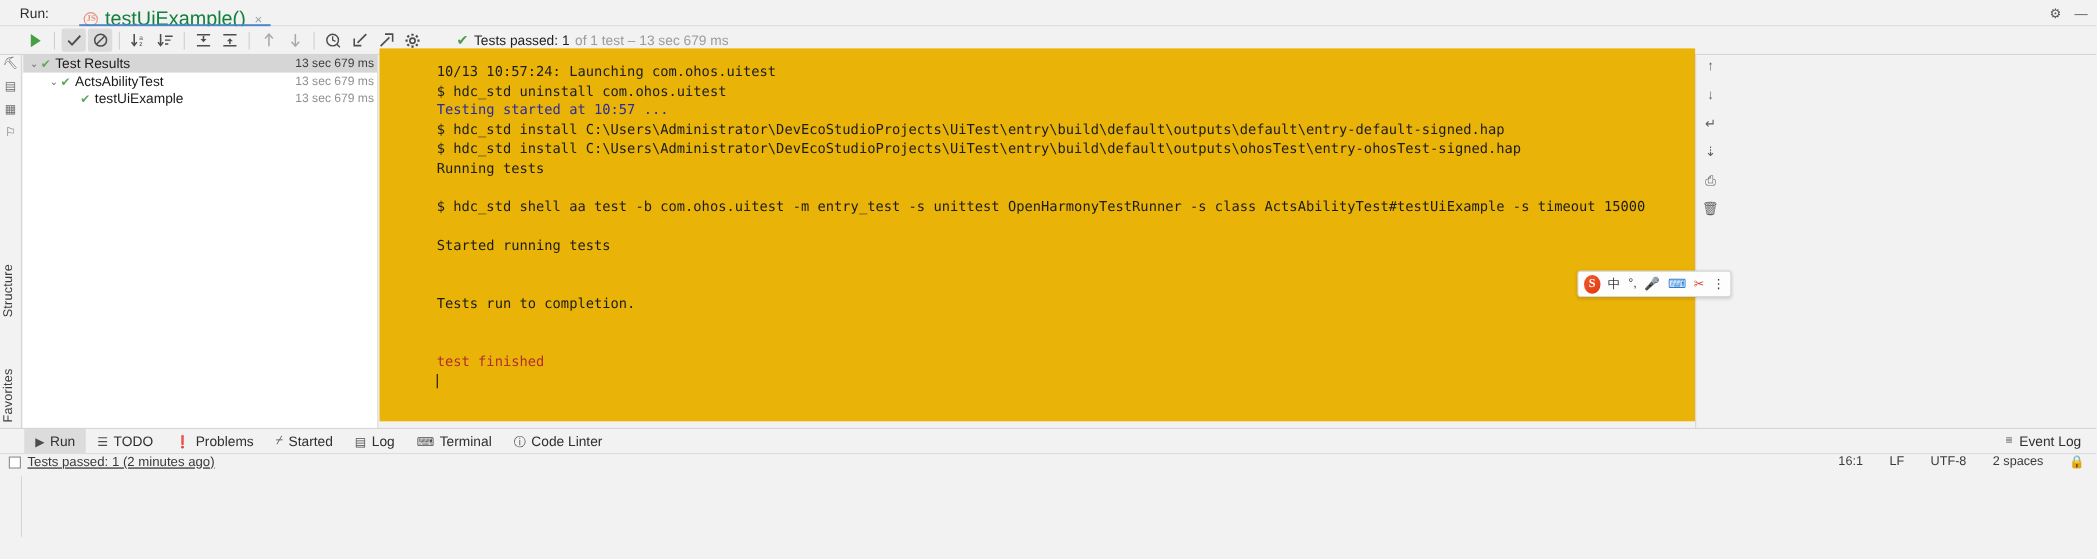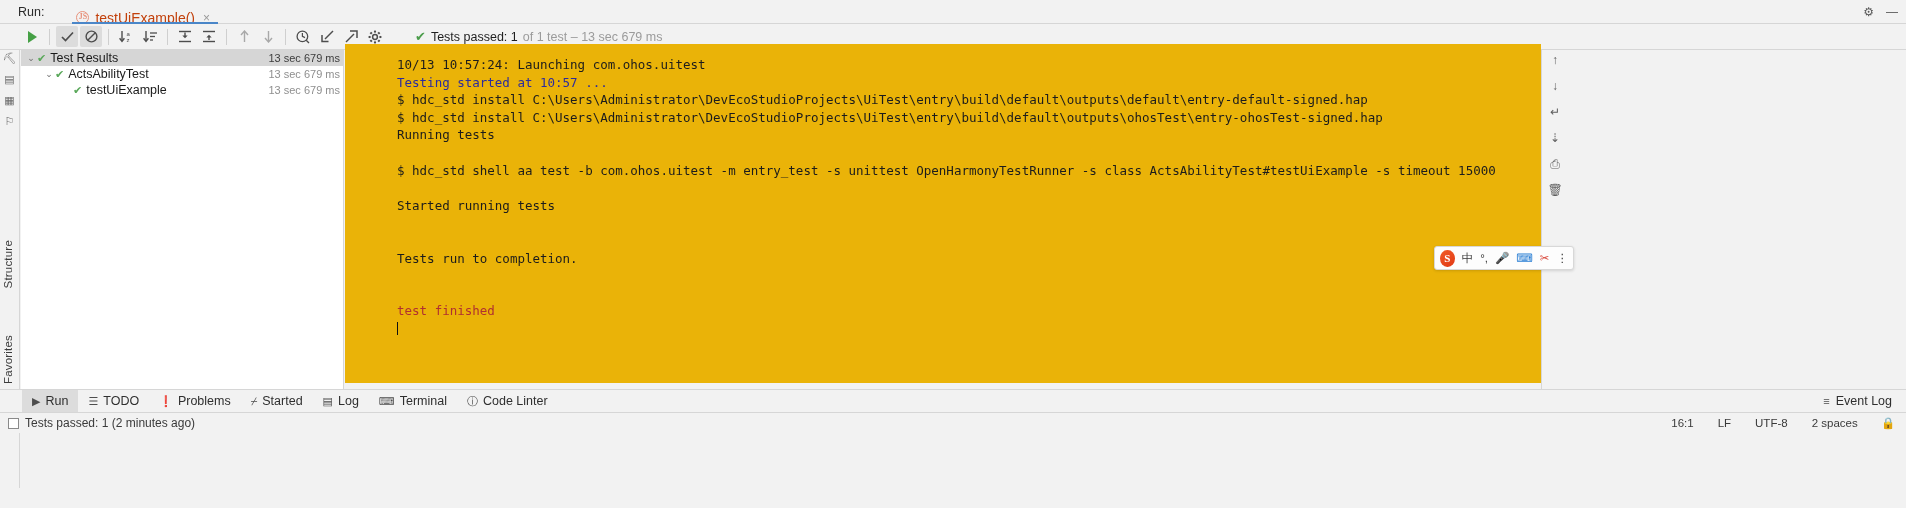--- a/index.html
+++ b/index.html
@@ -31,21 +31,21 @@
   .tab::after {
     content: ""; position: absolute; left: 0; right: 0; bottom: 0;
     height: 2px; background: #4a86c8;
   }
   .tab-icon {
     width: 13px; height: 13px; border-radius: 50%;
     border: 1.6px solid #e8927c; color: #e8927c;
     font-size: 8px; font-weight: bold; line-height: 10px; text-align: center;
     font-family: "Liberation Serif", serif;
   }
-  .tab-title { font-size: 14px; color: #c2410c; }
+  .tab-title { font-size: 18px; color: #15803d; }
   .tab-close { color: #9a9a9a; font-size: 12px; cursor: pointer; padding-left: 2px; }
   .hdr-right { position: absolute; right: 8px; top: 0; height: 24px; display: flex; align-items: center; gap: 12px; }
   .hdr-right span { color: #5a5a5a; font-size: 12px; cursor: pointer; }
 
   
   .toolbar {
     position: absolute; left: 0; top: 24px; width: 1906px; height: 26px;
     background: #f2f2f2; border-bottom: 1px solid #d6d6d6;
     display: flex; align-items: center;
   }
@@ -147,21 +147,21 @@
     display: flex; align-items: center; gap: 5px;
     height: 22px; padding: 0 10px; font-size: 12.5px; color: #2f2f2f; cursor: pointer;
   }
   .bb-item.active { background: #dcdcdc; }
   .bb-ico { font-size: 11px; color: #4d4d4d; display: inline-block; }
   .bb-right { position: absolute; right: 14px; display: flex; align-items: center; gap: 6px; font-size: 12.5px; color: #2f2f2f; cursor: pointer; }
 
   
   .status-bar {
     position: absolute; left: 0; top: 413px; width: 1906px; height: 20px;
-    background: #f2f2f2; display: flex; align-items: center;
+    background: #f2f2f2; display: flex; align-items: flex-start; text-decoration: underline;
   }
   .sb-left { display: flex; align-items: center; gap: 6px; margin-left: 8px; font-size: 12px; color: #3a3a3a; }
   .sb-box { width: 11px; height: 11px; border: 1px solid #8a8a8a; background: #fff; display:inline-block; }
   .sb-right { position: absolute; right: 10px; display: flex; align-items: center; gap: 24px; font-size: 11.5px; color: #3a3a3a; }
   .sb-right span { cursor: pointer; }
   svg { display: block; }
 </style>
 </head>
 <body>
 
@@ -327,20 +327,21 @@
       <span style="width:52px"></span>
       <span class="tick">✔</span>
       <span class="tree-name">testUiExample</span>
       <span class="tree-time">13 sec 679 ms</span>
     </div>
   </div>
 
   <div class="console">
     <div class="console-inner">
       <div class="cline">10/13 10:57:24: Launching com.ohos.uitest</div>
+      <div class="cline">$ hdc_std uninstall com.ohos.uitest</div>
       <div class="cline c-blue">Testing started at 10:57 ...</div>
       <div class="cline">$ hdc_std install C:\Users\Administrator\DevEcoStudioProjects\UiTest\entry\build\default\outputs\default\entry-default-signed.hap</div>
       <div class="cline">$ hdc_std install C:\Users\Administrator\DevEcoStudioProjects\UiTest\entry\build\default\outputs\ohosTest\entry-ohosTest-signed.hap</div>
       <div class="cline">Running tests</div>
       <div class="cline">&nbsp;</div>
       <div class="cline">$ hdc_std shell aa test -b com.ohos.uitest -m entry_test -s unittest OpenHarmonyTestRunner -s class ActsAbilityTest#testUiExample -s timeout 15000</div>
       <div class="cline">&nbsp;</div>
       <div class="cline">Started running tests</div>
       <div class="cline">&nbsp;</div>
       <div class="cline">&nbsp;</div>

